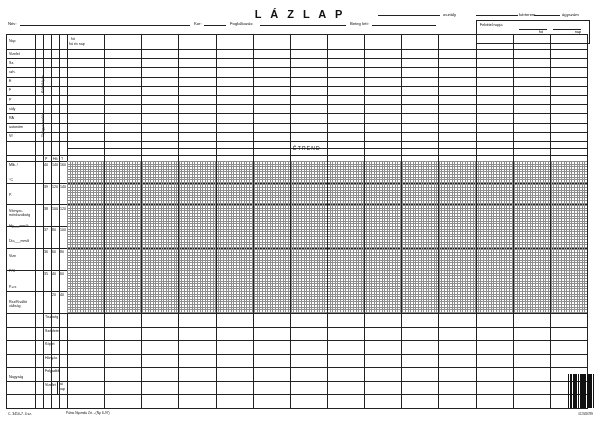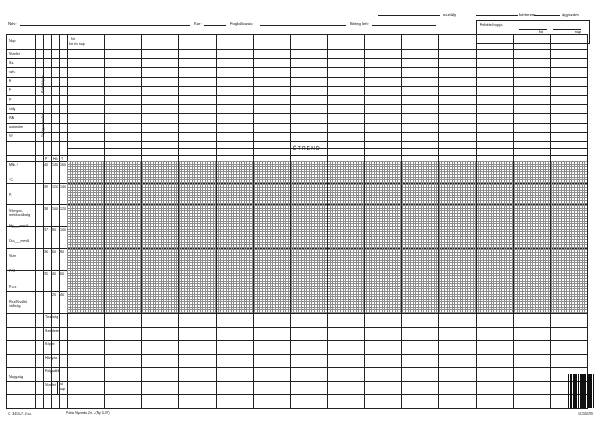--- a/index.html
+++ b/index.html
@@ -47,20 +47,21 @@
   .barcode{position:absolute;right:4px;bottom:10px;width:22px;height:34px;}
   .barcode i{position:absolute;top:0;height:34px;background:#111;display:block;}
   .bcnum{position:absolute;right:1px;bottom:2px;font-size:2.6px;color:#111;}
 </style>
 </head>
 <body>
 
 <div id="page">
   <div class="sheet">
 
+    <div class="title">L Á Z L A P</div>
 
     <div class="hdr-line" style="left:2px;top:17px;">Név:</div>
     <div class="rule" style="left:14px;top:21px;width:170px;"></div>
 
     <div class="hdr-line" style="left:188px;top:17px;">Kor:</div>
     <div class="rule" style="left:198px;top:21px;width:22px;"></div>
 
     <div class="hdr-line" style="left:224px;top:17px;">Foglalkozás:</div>
     <div class="rule" style="left:254px;top:21px;width:86px;"></div>
 

